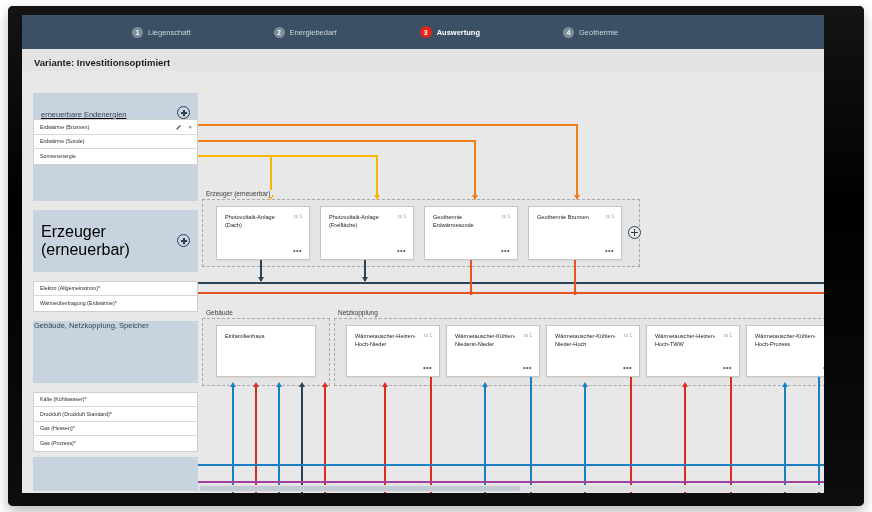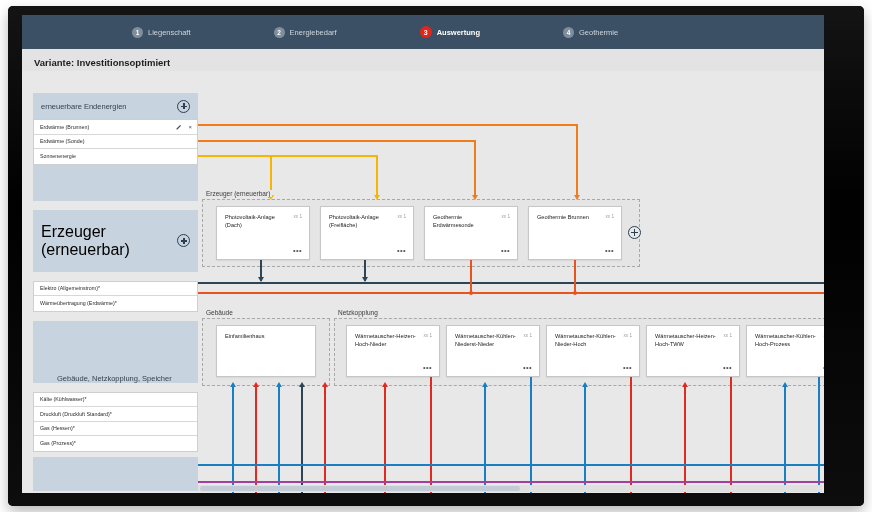--- a/index.html
+++ b/index.html
@@ -104,22 +104,23 @@
   }
 
   
   #sidebar {
     position: absolute; left: 11px; top: 22px;
     width: 165px; height: 400px;
   }
   .panel-head {
     background: #c7d3de;
     height: 26px;
-    display: flex; align-items: center; justify-content: space-between;
+    display: flex; align-items: flex-end; justify-content: space-between;
     padding: 0 8px;
+    text-decoration: underline;
   }
   .panel-head .ptitle { font-size: 7.5px; color: #34444f; }
   .plus {
     width: 13px; height: 13px; border-radius: 50%;
     border: 1.1px solid #2c3f52;
     position: relative; cursor: pointer; flex: none;
   }
   .plus::before, .plus::after {
     content: ""; position: absolute; background: #2c3f52;
   }
@@ -145,22 +146,22 @@
   .pencil svg { width: 6px; height: 6px; display: block; }
   .xclose { font-size: 6px; color: #3b5064; cursor: pointer; line-height: 1; }
 
   .mid-panel {
     background: #c7d3de; height: 62px;
     display: flex; align-items: center; justify-content: space-between;
     padding: 0 8px;
   }
   .mid-panel2 {
     background: #c7d3de; height: 62px;
-    display: flex; align-items: flex-end;
-    padding: 0 24px;
+    display: flex; align-items: flex-start;
+    padding: 0 1px;
   }
   .mid-panel2 .ptitle { font-size: 7.5px; color: #34444f; }
 
   .gap-sm { height: 9px; background: #e8e8e8; }
   .gap-xs { height: 5px; background: #e8e8e8; }
 
   
   #canvas {
     position: absolute; left: 176px; top: 0;
     width: 626px; height: 422px;

